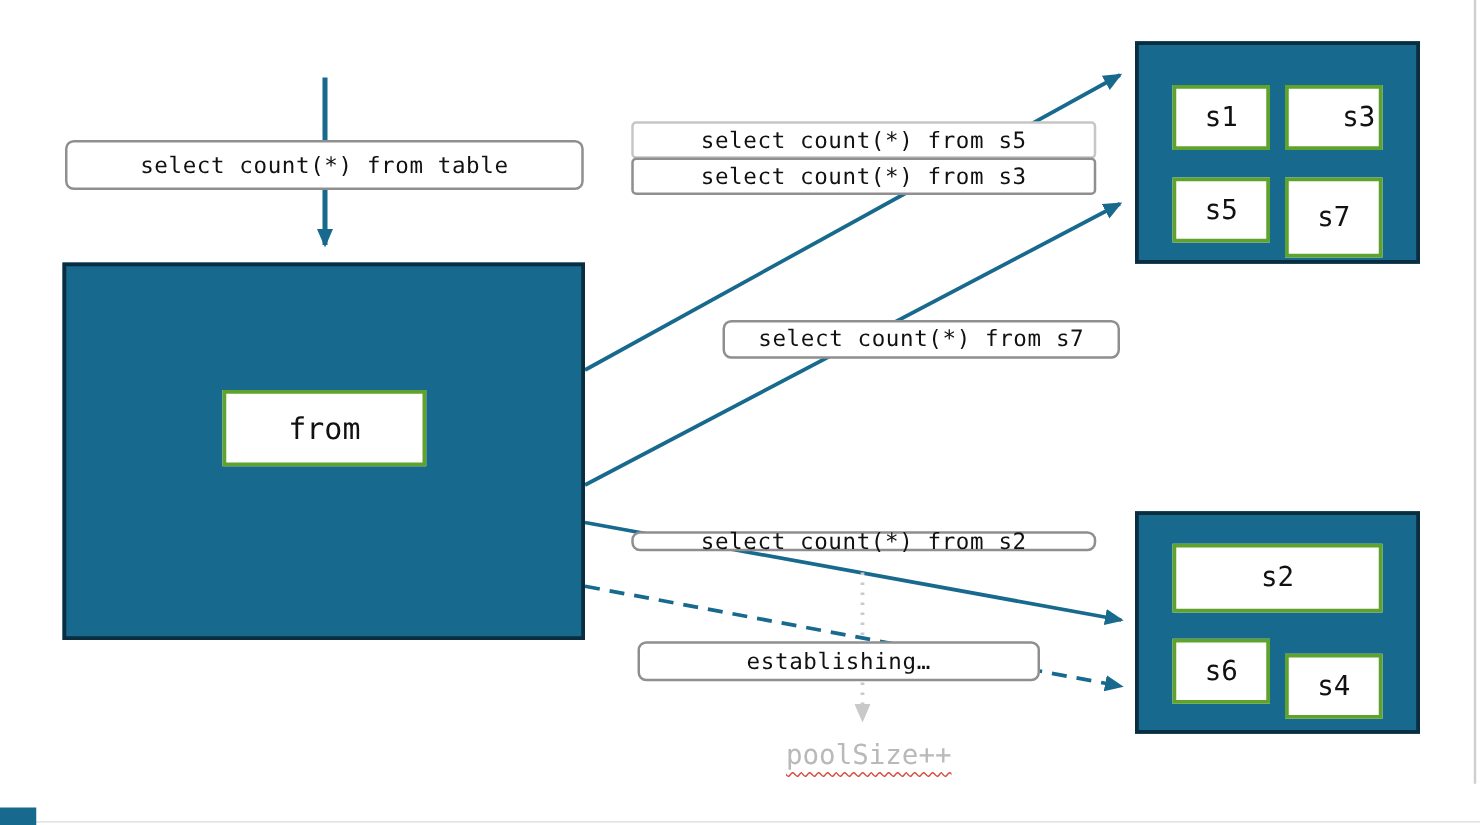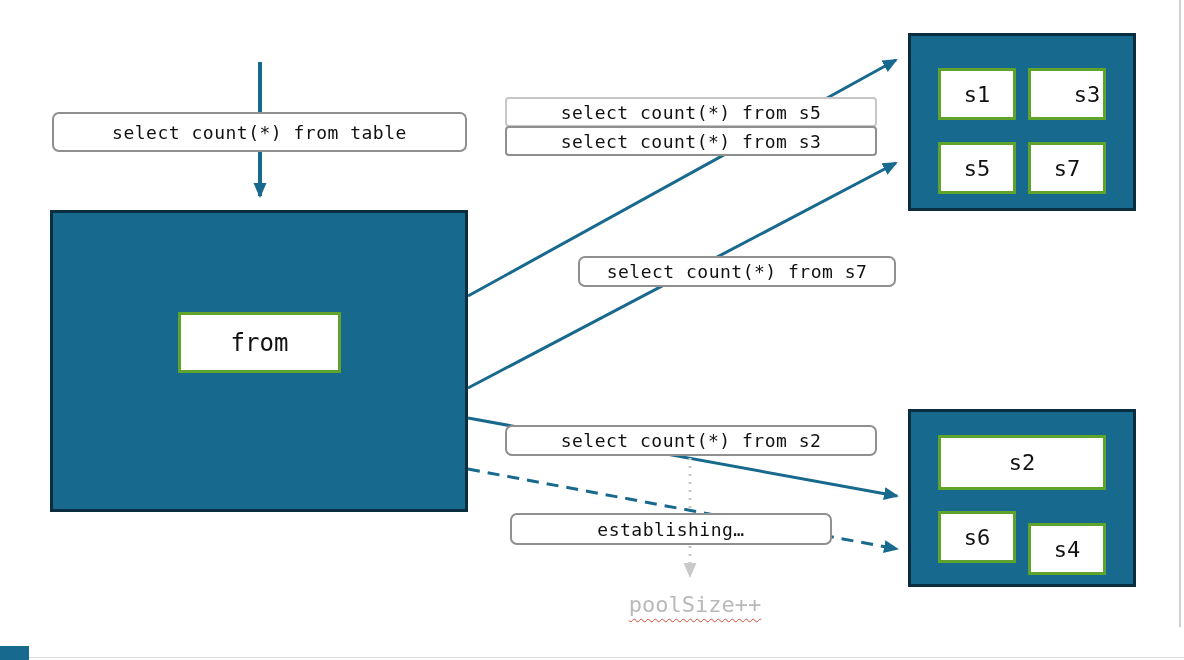--- a/index.html
+++ b/index.html
@@ -105,21 +105,21 @@
   <span>select count(*) from s5</span>
 </div>
 <div class="label-box stack" style="left:505px; top:126px; width:372px; height:30px;">
   <span>select count(*) from s3</span>
 </div>
 
 <div class="label-box" style="left:578px; top:256px; width:318px; height:31px;">
   <span>select count(*) from s7</span>
 </div>
 
-<div class="label-box" style="left:505px; top:425px; width:372px; height:31px;">
+<div class="label-box" style="left:505px; top:425px; width:372px; height:16px;">
   <span>select count(*) from s2</span>
 </div>
 
 <div class="label-box" style="left:510px; top:513px; width:322px; height:32px;">
   <span>establishing…</span>
 </div>
 
 <div class="pool-size" style="left:600px; top:592px; width:190px;">
   <span>poolSize++</span>
 </div>
@@ -127,21 +127,21 @@
 <div class="teal-box" style="left:908px; top:33px; width:228px; height:178px;"></div>
 <div class="white-box shard" style="left:938px; top:68px; width:78px; height:52px;">
   <span>s1</span>
 </div>
 <div class="white-box shard" style="left:1028px; top:68px; width:78px; height:52px;padding-left:40px;">
   <span>s3</span>
 </div>
 <div class="white-box shard" style="left:938px; top:142px; width:78px; height:52px;">
   <span>s5</span>
 </div>
-<div class="white-box shard" style="left:1028px; top:142px; width:78px; height:52px;">
+<div class="white-box shard" style="left:1028px; top:142px; width:78px; height:64px;">
   <span>s7</span>
 </div>
 
 <div class="teal-box" style="left:908px; top:409px; width:228px; height:178px;"></div>
 <div class="white-box shard" style="left:938px; top:435px; width:168px; height:55px;">
   <span>s2</span>
 </div>
 <div class="white-box shard" style="left:938px; top:511px; width:78px; height:52px;">
   <span>s6</span>
 </div>

